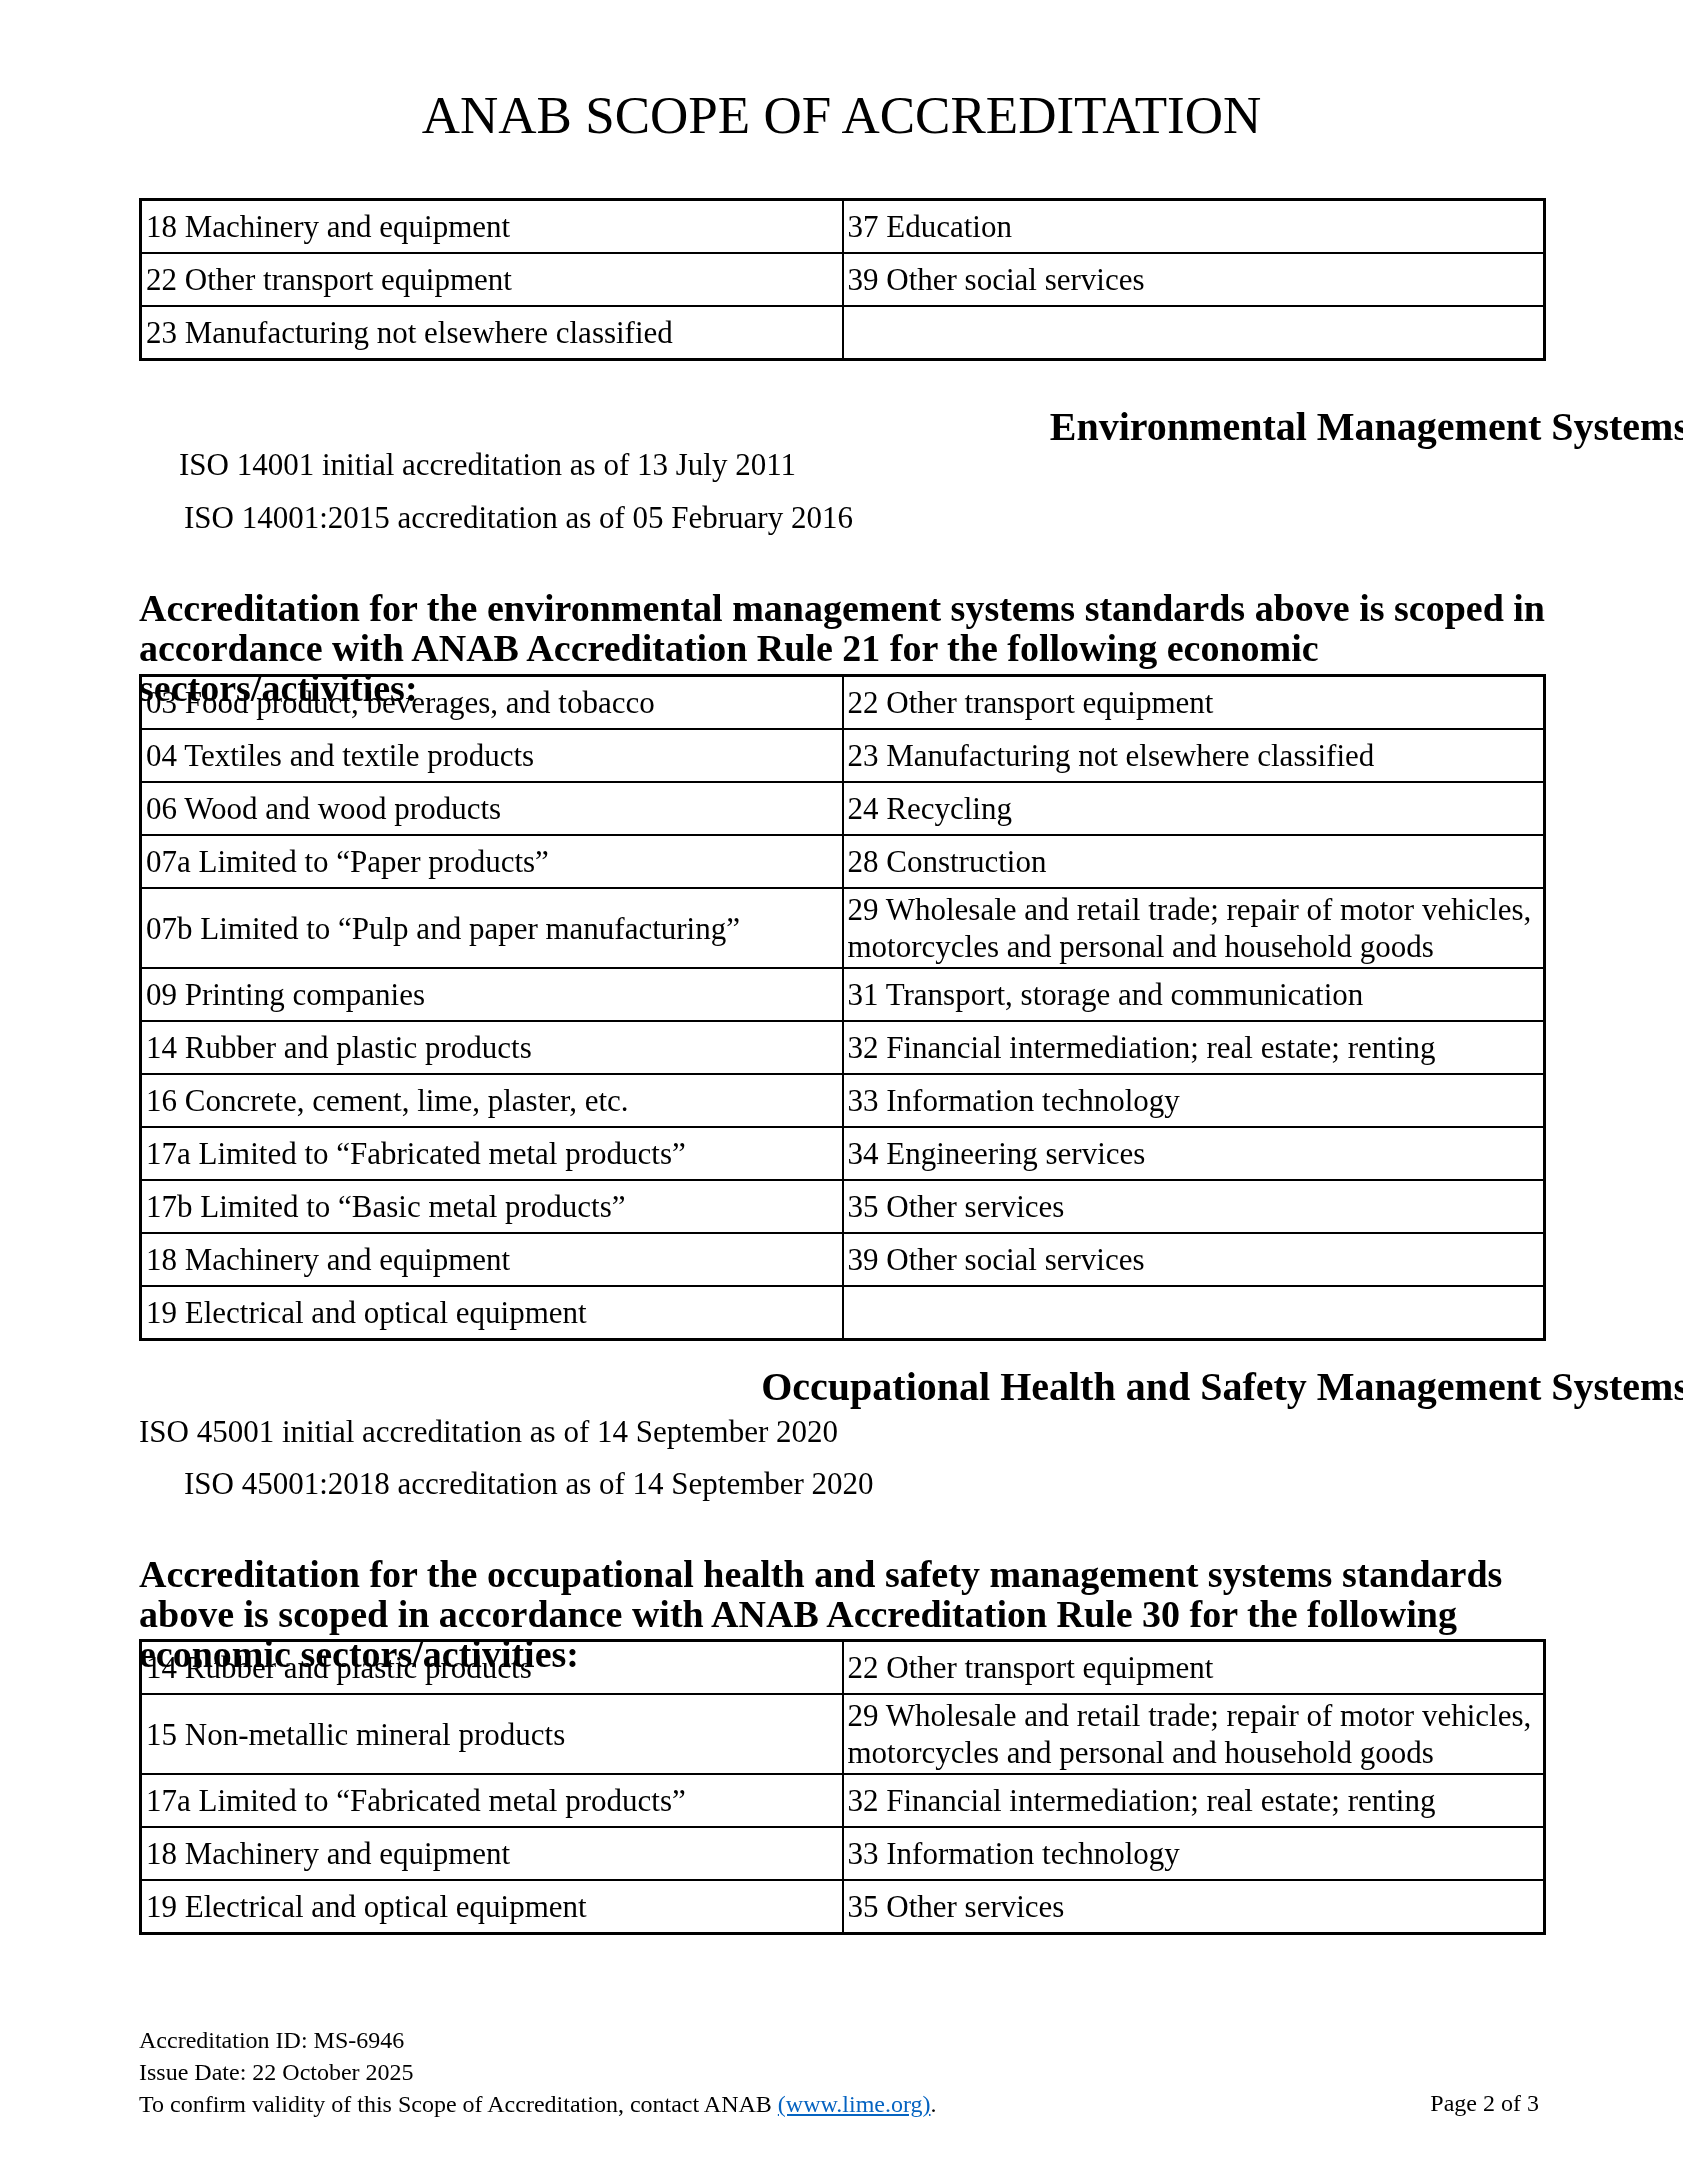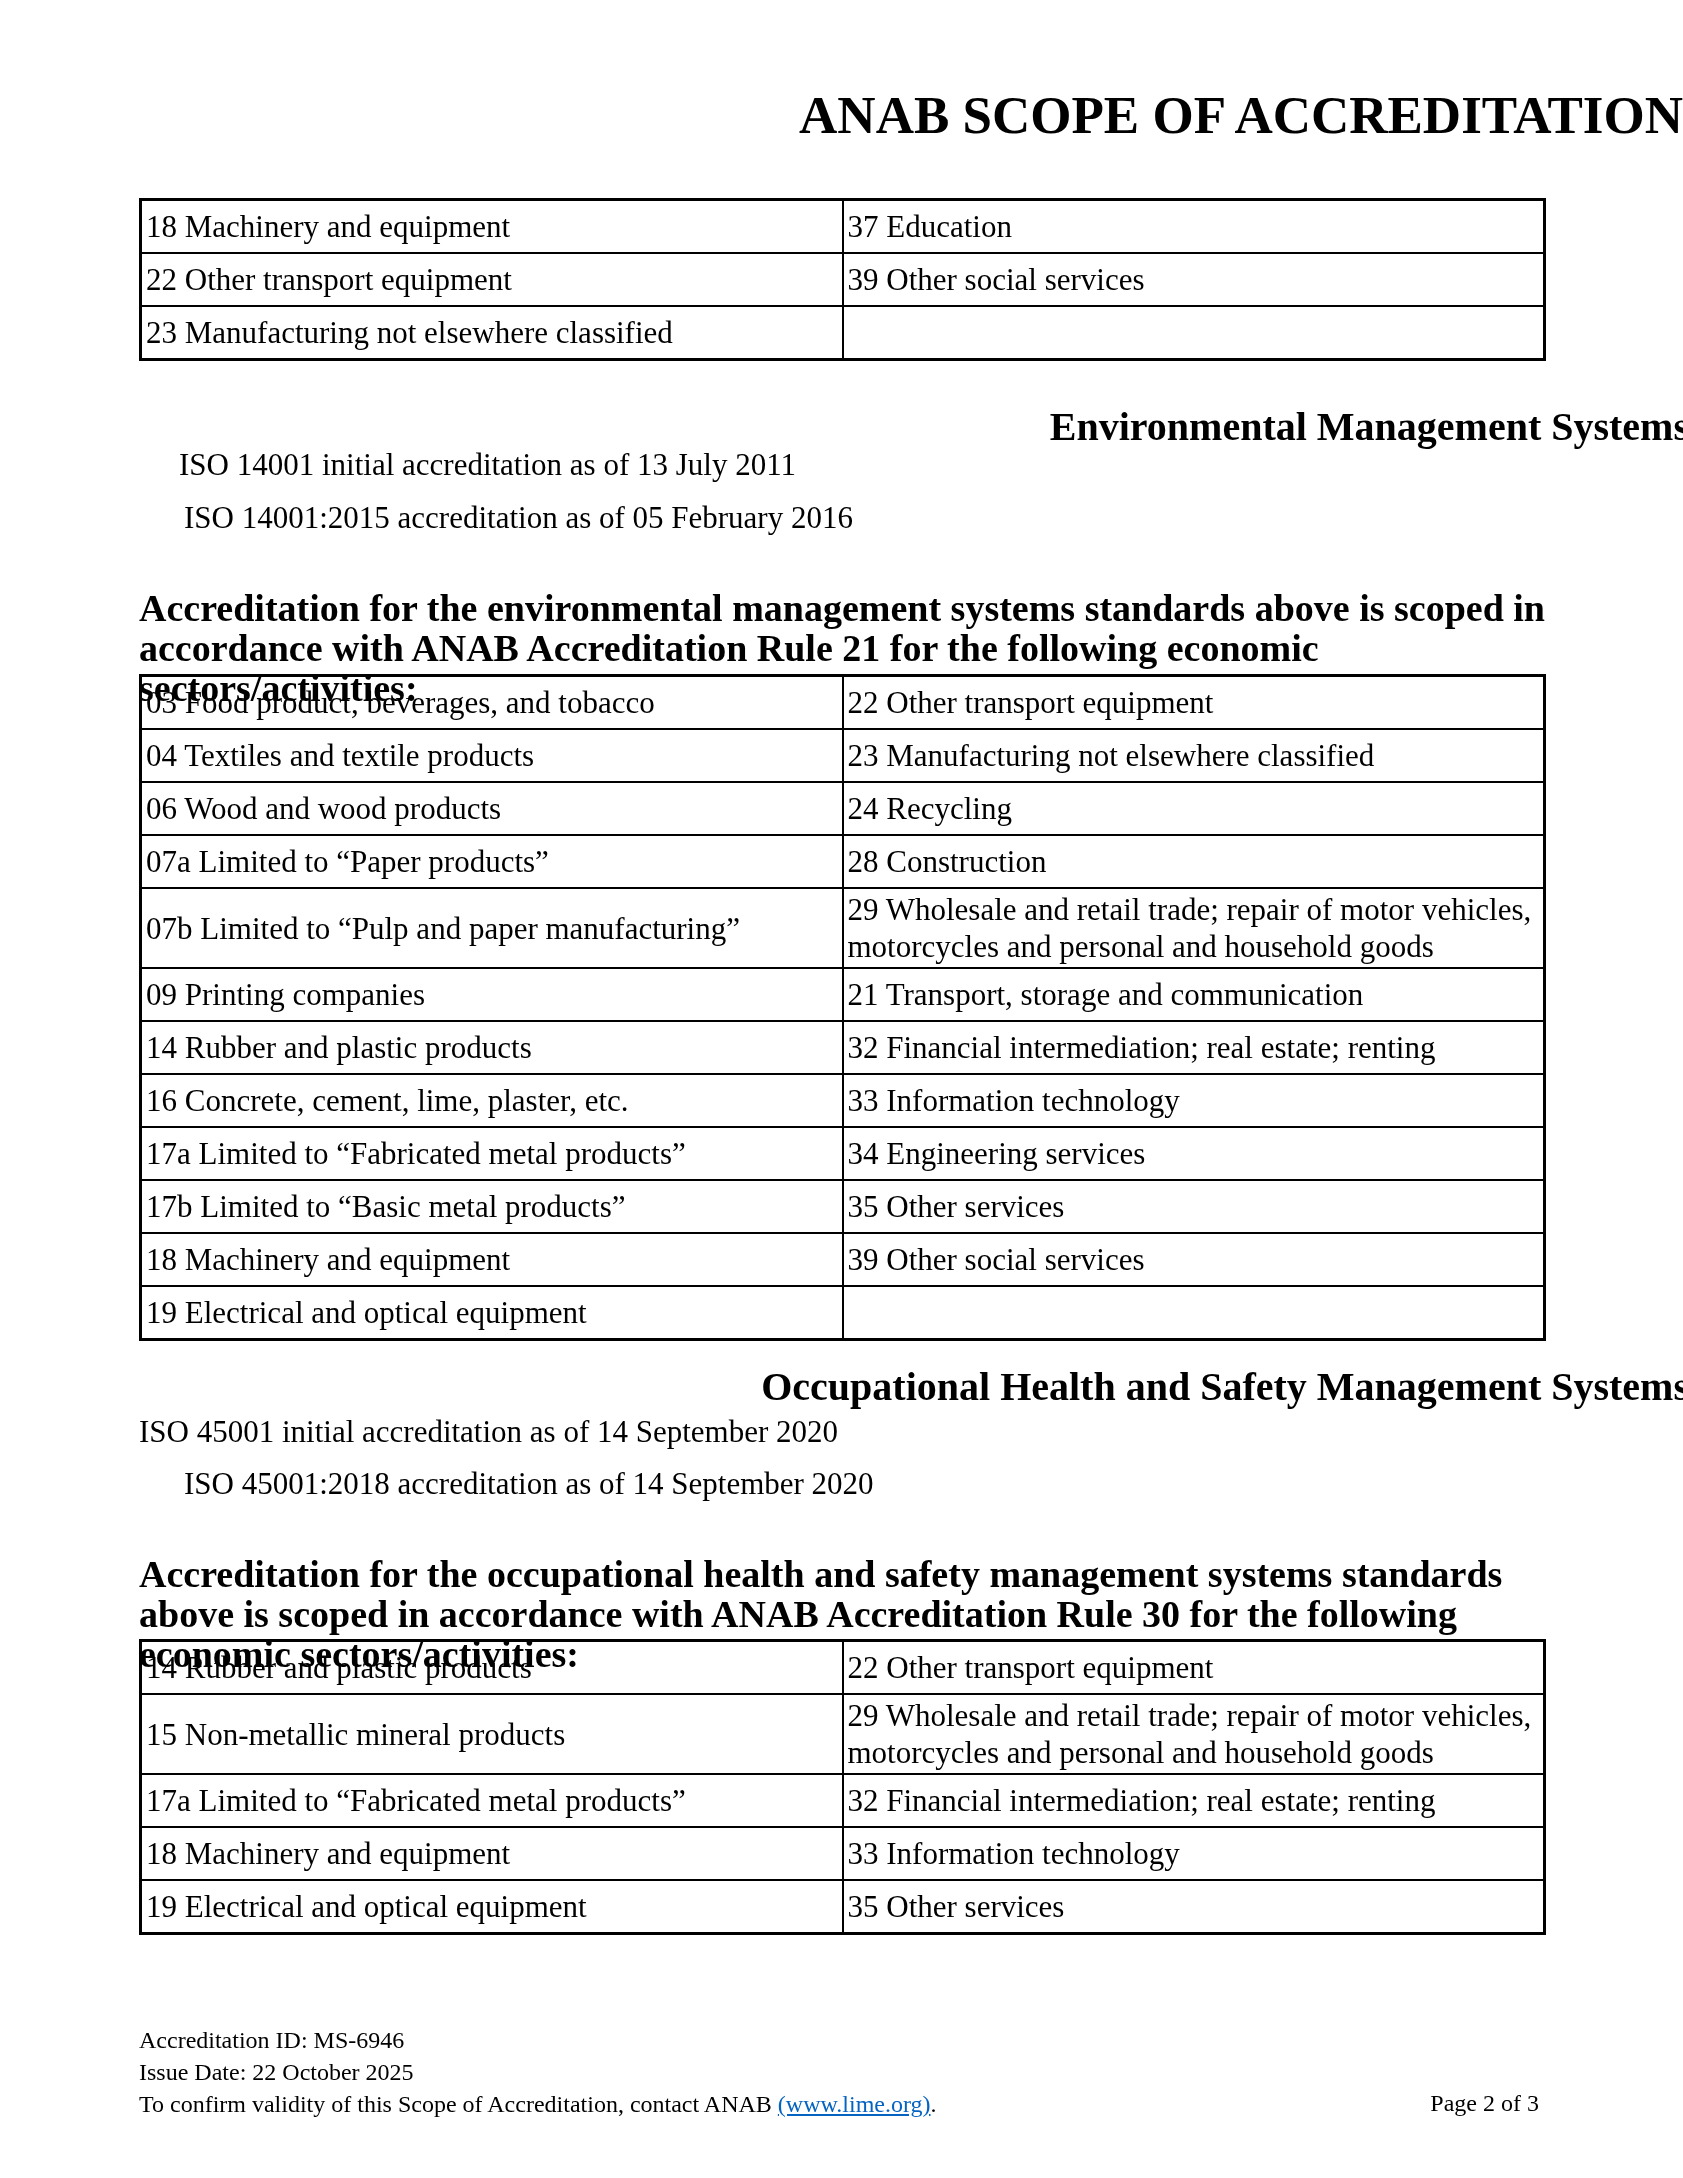--- a/index.html
+++ b/index.html
@@ -14,23 +14,23 @@
     background: #ffffff;
     font-family: "Liberation Serif", "DejaVu Serif", serif;
     color: #000000;
     overflow: hidden;
   }
   .doc-title {
     position: absolute;
     top: 85px;
     left: 0;
     width: 1683px;
-    text-align: right;
+    text-align: center;
     font-size: 53px;
-    font-weight: bold;
+    font-weight: normal;
     margin: 0;
     letter-spacing: 0px;
   }
   .section-heading {
     position: absolute;
     left: 0;
     width: 1683px;
     text-align: right;
     font-size: 40px;
     font-weight: bold;
@@ -156,21 +156,21 @@
         <tr>
           <td>07a Limited to “Paper products”</td>
           <td>28 Construction</td>
         </tr>
         <tr>
           <td>07b Limited to “Pulp and paper manufacturing”</td>
           <td>29 Wholesale and retail trade; repair of motor vehicles, motorcycles and personal and household goods</td>
         </tr>
         <tr>
           <td>09 Printing companies</td>
-          <td>21 Transport, storage and communication</td>
+          <td>31 Transport, storage and communication</td>
         </tr>
         <tr>
           <td>14 Rubber and plastic products</td>
           <td>32 Financial intermediation; real estate; renting</td>
         </tr>
         <tr>
           <td>16 Concrete, cement, lime, plaster, etc.</td>
           <td>33 Information technology</td>
         </tr>
         <tr>

